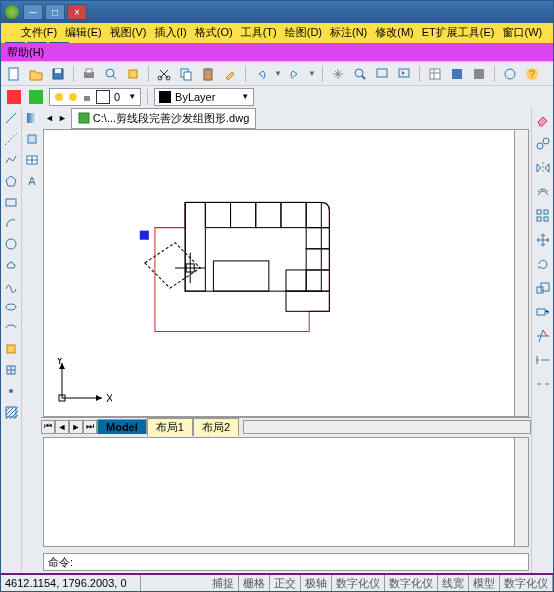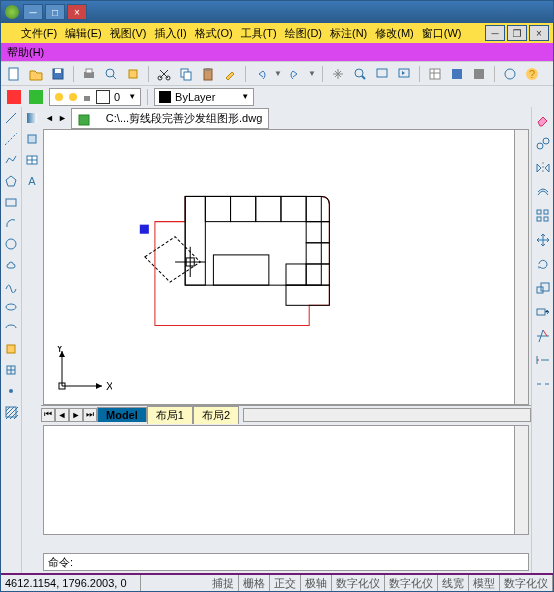--- a/index.html
+++ b/index.html
@@ -18,30 +18,30 @@
 .sep{width:1px;height:16px;background:#bbb;margin:0 2px}
 .proprow{height:22px;background:#e8ecf0;border-top:1px solid #ccc;display:flex;align-items:center;padding:0 4px;gap:4px}
 .colorsw{width:14px;height:14px;background:#fff;border:1px solid #333}
 .layerdd{height:18px;border:1px solid #999;background:#fff;padding:0 4px;display:flex;align-items:center;gap:4px;min-width:80px}
 .main{flex:1;display:flex;background:#e8ecf0;min-height:0}
 .ltool{width:20px;background:#e8ecf0;display:flex;flex-direction:column;align-items:center;padding-top:2px;gap:3px}
 .ltool2{width:20px;background:#e8ecf0;display:flex;flex-direction:column;align-items:center;padding-top:2px;gap:3px;border-left:1px solid #ccc}
 .rtool{width:22px;background:#e8ecf0;display:flex;flex-direction:column;align-items:center;padding-top:4px;gap:6px;border-left:1px solid #ccc}
 .cen{flex:1;display:flex;flex-direction:column;min-width:0}
 .doctab{height:22px;background:#e8ecf0;display:flex;align-items:center;padding:0 4px;gap:4px}
-.doctab .tab{background:#fff;border:1px solid #999;padding:2px 6px;display:flex;align-items:flex-end;gap:16px}
+.doctab .tab{background:#fff;border:1px solid #999;padding:2px 6px;display:flex;align-items:center;gap:3px}
 .canvas{flex:1;background:#fff;position:relative;border:1px solid #999;margin:0 2px}
 .tabs{height:18px;background:#e8ecf0;display:flex;align-items:center;border-top:1px solid #999}
 .tabs .nav{display:flex}
 .tabs .nav span{width:14px;height:14px;border:1px solid #999;background:#eee;display:flex;align-items:center;justify-content:center;font-size:9px;cursor:pointer}
 .tabs .t{padding:1px 8px;background:#0369a1;border:1px solid #999;font-size:11px;cursor:pointer;border-bottom:none}
 .tabs .t.inact{background:#fef9c3}
 .hscroll{flex:1;height:14px;background:#eee;border:1px solid #999;margin-left:4px}
 .cmd{height:110px;background:#fff;border:1px solid #999;margin:2px;position:relative}
-.cmdline{height:18px;background:#fff;border:1px solid #999;margin:16px 2px 2px;padding:2px 4px;display:flex;align-items:center}
+.cmdline{height:18px;background:#fff;border:1px solid #999;margin:4px 2px 2px;padding:2px 4px;display:flex;align-items:center}
 .status{height:18px;background:#e8ecf0;border-top:2px solid #701a75;display:flex;align-items:center;font-size:11px}
 .status .coord{width:140px;padding:0 4px;border-right:1px solid #999;height:100%;display:flex;align-items:center;white-space:nowrap}
 .status .sbtn{padding:0 4px;border-right:1px solid #999;height:100%;display:flex;align-items:center;cursor:pointer;color:#555}
 svg{display:block}
 .vscroll{position:absolute;right:0;top:0;width:14px;height:100%;background:#eee;border-left:1px solid #999}
 .ucs{position:absolute;left:8px;bottom:8px}
 </style>
 </head>
 <body>
 
@@ -58,20 +58,21 @@
   <div class="logo" style="width:12px;height:12px"></div>
   <span>文件(F)</span>
   <span>编辑(E)</span>
   <span>视图(V)</span>
   <span>插入(I)</span>
   <span>格式(O)</span>
   <span>工具(T)</span>
   <span>绘图(D)</span>
   <span>标注(N)</span>
   <span>修改(M)</span>
+  <span>ET扩展工具(E)</span>
   <span>窗口(W)</span>
   <div style="flex:1"></div>
   <div class="wbtns">
     <div class="wbtn" style="background:#ddd;color:#333">─</div>
     <div class="wbtn" style="background:#ddd;color:#333">❐</div>
     <div class="wbtn" style="background:#ddd;color:#333">×</div>
   </div>
 </div>
 <div class="helpbar">
   <span style="cursor:pointer">帮助(H)</span>

